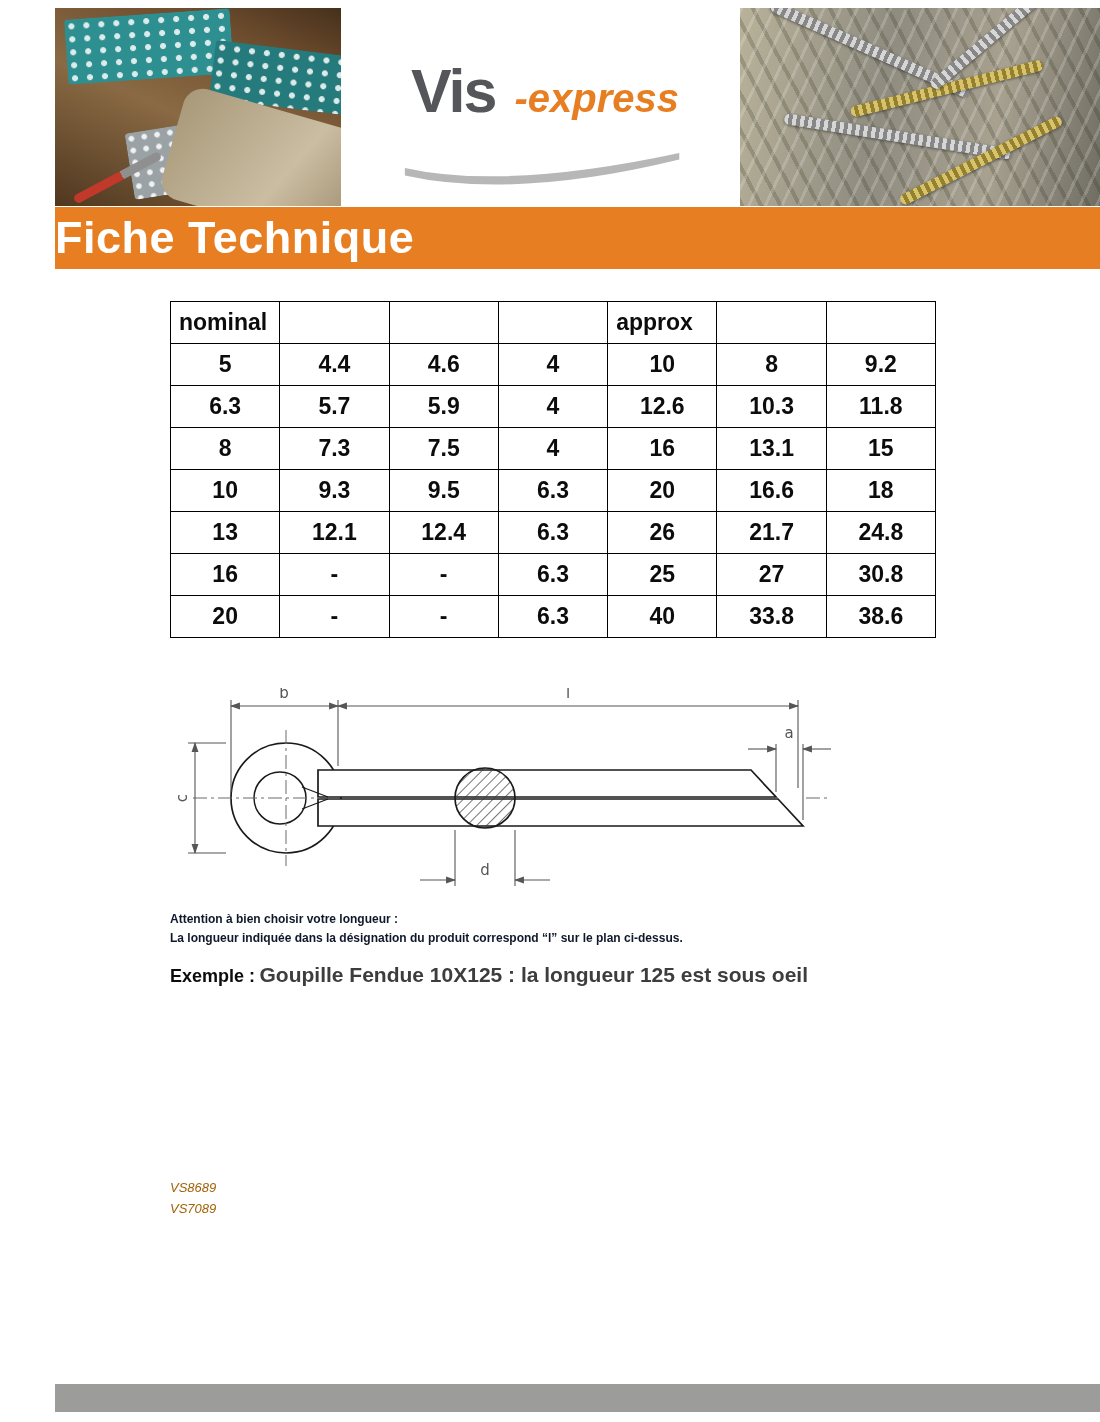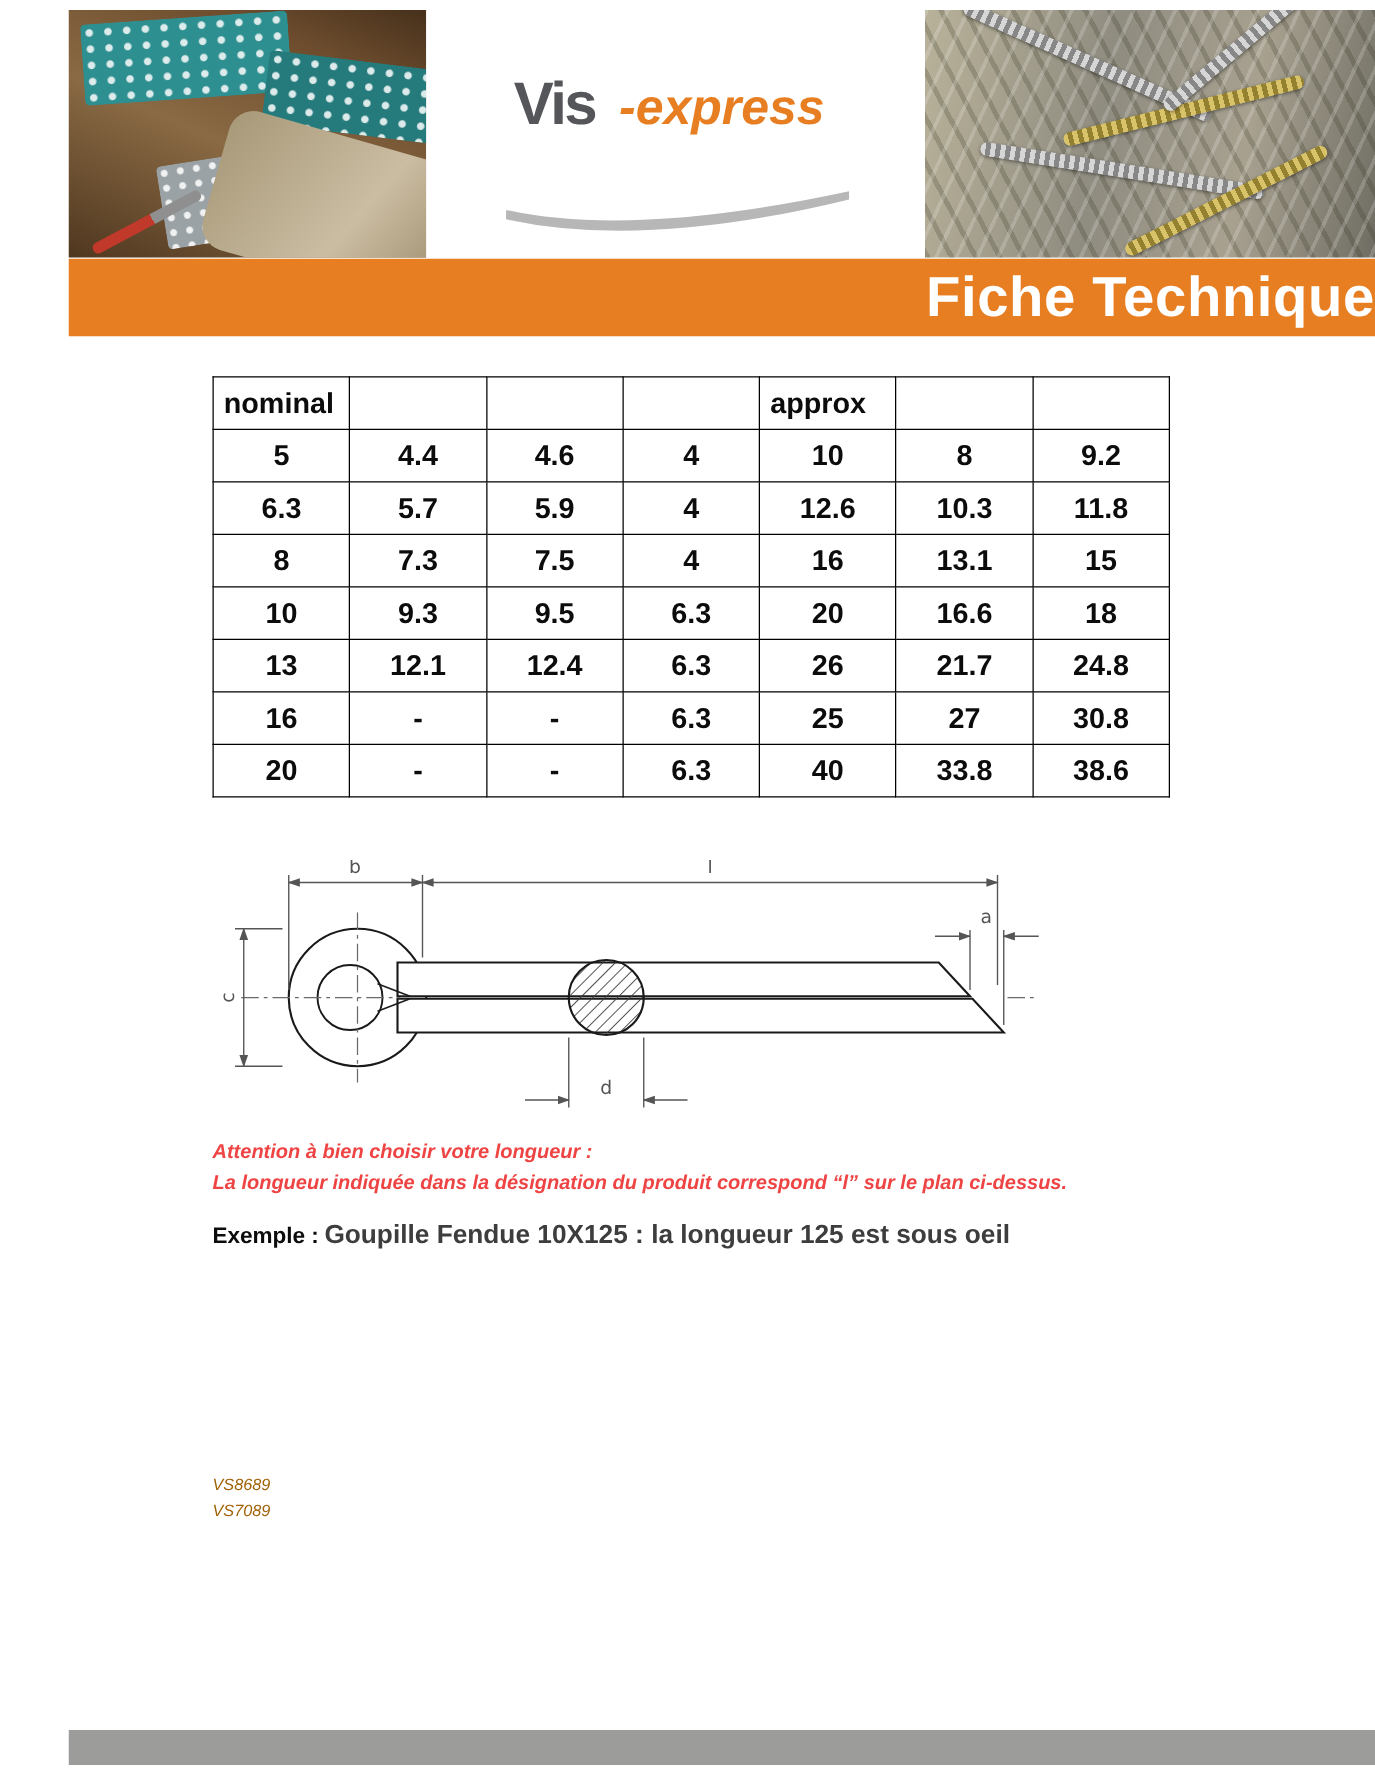--- a/index.html
+++ b/index.html
@@ -26,56 +26,56 @@
     background-color:#9aa2a6;
     background-image:radial-gradient(circle at 6px 6px, rgba(245,245,245,.95) 2.4px, transparent 3.2px);
     background-size:13px 12px;transform:rotate(-9deg);}
   .ph-arm{position:absolute;right:-14%;bottom:-10%;width:74%;height:58%;border-radius:20px;
     background:linear-gradient(115deg,#a79878,#cbbda2 55%,#948262);transform:rotate(16deg);}
   .ph-tool{position:absolute;left:5%;bottom:12%;width:34%;height:9px;border-radius:5px;
     background:linear-gradient(90deg,#c0392b 0 55%,#8f8f8f 55%);transform:rotate(-28deg);}
 
   .logo-zone{position:absolute;left:341px;top:8px;width:399px;height:198px;background:#fff;}
   .logo{position:absolute;left:70px;top:48px;white-space:nowrap;}
-  .logo-main{font-size:48px;font-weight:bold;letter-spacing:-2px;color:var(--logo-gray,#55565A);}
+  .logo-main{font-size:61px;font-weight:bold;letter-spacing:-2px;color:var(--logo-gray,#55565A);}
   .logo-suffix{font-size:40px;font-weight:bold;font-style:italic;color:var(--orange,#E87E22);margin-left:19px;}
   .logo-swoosh{position:absolute;left:62px;top:138px;width:280px;height:42px;}
 
   .photo-right{left:740px;width:360px;
     background:
       repeating-linear-gradient(115deg, rgba(255,255,255,.18) 0 3px, transparent 3px 15px),
       repeating-linear-gradient(62deg, rgba(50,50,30,.22) 0 4px, transparent 4px 17px),
       linear-gradient(100deg,#b9b29a,#8f8c80 40%,#a8a190 70%,#6f6d63);}
   .screw{position:absolute;height:11px;border-radius:6px;box-shadow:0 1px 3px rgba(0,0,0,.45);}
   .screw-steel{background:repeating-linear-gradient(90deg,#d6d6d6 0 4px,#878787 4px 8px);}
   .screw-brass{background:repeating-linear-gradient(90deg,#d8c26a 0 4px,#94812f 4px 8px);}
 
   .banner{position:absolute;left:55px;top:207px;width:1045px;height:62px;
-    background:var(--orange,#E87E22);display:flex;align-items:center;justify-content:flex-end;}
+    background:var(--orange,#E87E22);display:flex;align-items:center;justify-content:flex-start;}
   .banner-title{color:#fff;font-size:45px;font-weight:bold;letter-spacing:.5px;}
 
   
   .spec-table-wrap{position:absolute;left:170px;top:301px;width:766px;}
   table.spec{width:100%;border-collapse:collapse;table-layout:fixed;border:1.6px solid #000;}
   table.spec th,table.spec td{border:1.2px solid #000;height:42px;font-size:23px;font-weight:bold;
     text-align:center;vertical-align:middle;background:#fff;color:#0c0c0c;}
   table.spec th.al{text-align:left;padding-left:8px;}
 
   
   .diagram-wrap{position:absolute;left:168px;top:688px;width:690px;height:228px;}
   .body-shape{fill:#fff;stroke:#1a1a1a;stroke-width:1.7;}
   .hole{fill:#fff;stroke:#1a1a1a;stroke-width:1.5;}
   .thin{stroke:#1a1a1a;stroke-width:1.2;}
   .cl{stroke:#6a6a6a;stroke-width:1;stroke-dasharray:14 4 3 4;fill:none;}
   .ext,.dim{stroke:#555;stroke-width:1.1;fill:none;}
   .lbl{fill:#555;font-size:15px;font-family:"DejaVu Sans",sans-serif;}
 
   
   .notes{position:absolute;left:170px;top:910px;width:790px;line-height:1.55;}
-  .note-bold{font-size:16px;font-weight:bold;color:#ef4444;font-style:italic;}
+  .note-bold{font-size:12px;font-weight:bold;color:#0f172a;}
   .example-line{margin-top:12px;}
   .example-label{font-size:18px;font-weight:bold;color:#0c0c0c;}
   .example-text{font-size:21px;font-weight:bold;color:#3d3d3d;}
 
   .codes{position:absolute;left:170px;top:1178px;font-size:13px;font-style:italic;color:#a16207;line-height:1.6;}
 
   .bottom-bar{position:absolute;left:55px;top:1384px;width:1045px;height:28px;background:var(--bottom-bar,#9C9C9B);}
 </style>
 </head>
 <body>

